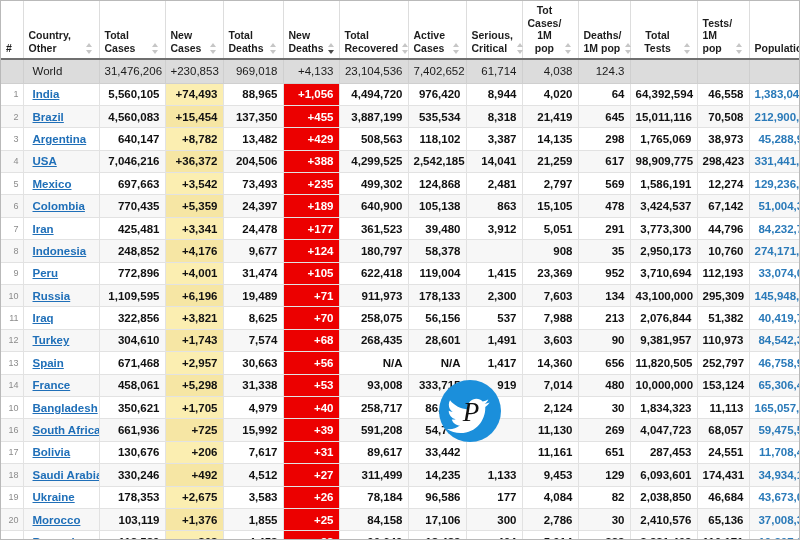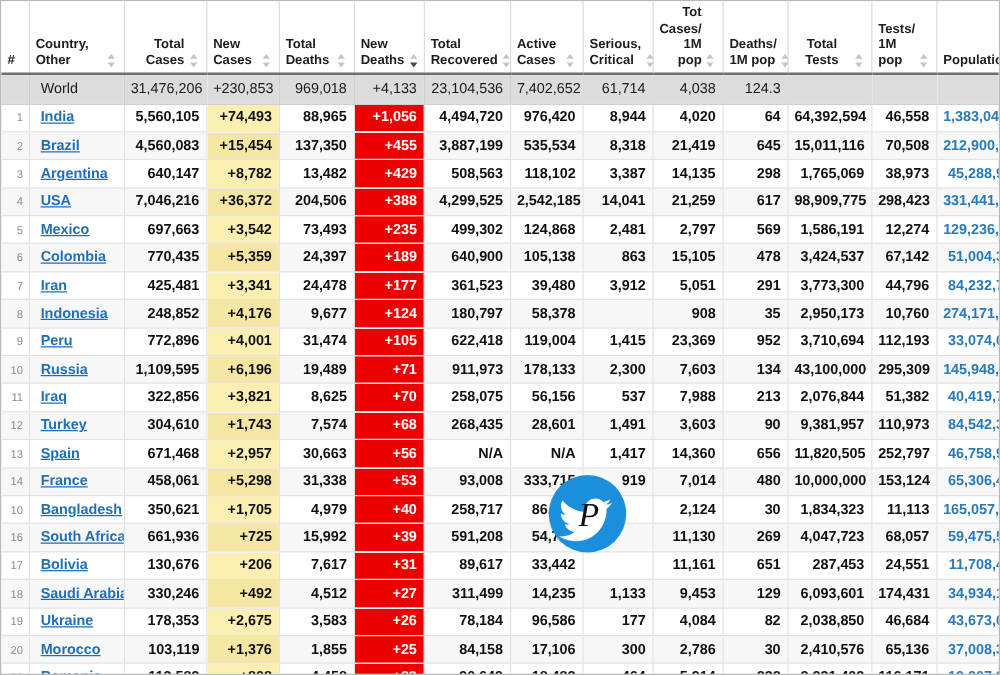--- a/index.html
+++ b/index.html
@@ -190,21 +190,21 @@
               <span class="hdtxt">#</span>
               <span class="sorticon" style="visibility: hidden;"></span>
             </div>
           </th>
           <th class="num" style="text-align: left;">
             <div class="hd">
               <span class="hdtxt">Country, Other</span>
               <span class="sorticon"></span>
             </div>
           </th>
-          <th class="num" style="text-align: right;">
+          <th class="num" style="text-align: left;">
             <div class="hd">
               <span class="hdtxt">Total Cases</span>
               <span class="sorticon"></span>
             </div>
           </th>
           <th class="num" style="text-align: left;">
             <div class="hd">
               <span class="hdtxt">New Cases</span>
               <span class="sorticon"></span>
             </div>
@@ -232,21 +232,21 @@
               <span class="hdtxt">Active Cases</span>
               <span class="sorticon"></span>
             </div>
           </th>
           <th class="num" style="text-align: left;">
             <div class="hd">
               <span class="hdtxt">Serious, Critical</span>
               <span class="sorticon"></span>
             </div>
           </th>
-          <th class="num" style="text-align: right;">
+          <th class="num" style="text-align: center;">
             <div class="hd">
               <span class="hdtxt">Tot Cases/ 1M pop</span>
               <span class="sorticon"></span>
             </div>
           </th>
           <th class="num" style="text-align: left;">
             <div class="hd">
               <span class="hdtxt">Deaths/ 1M pop</span>
               <span class="sorticon"></span>
             </div>

